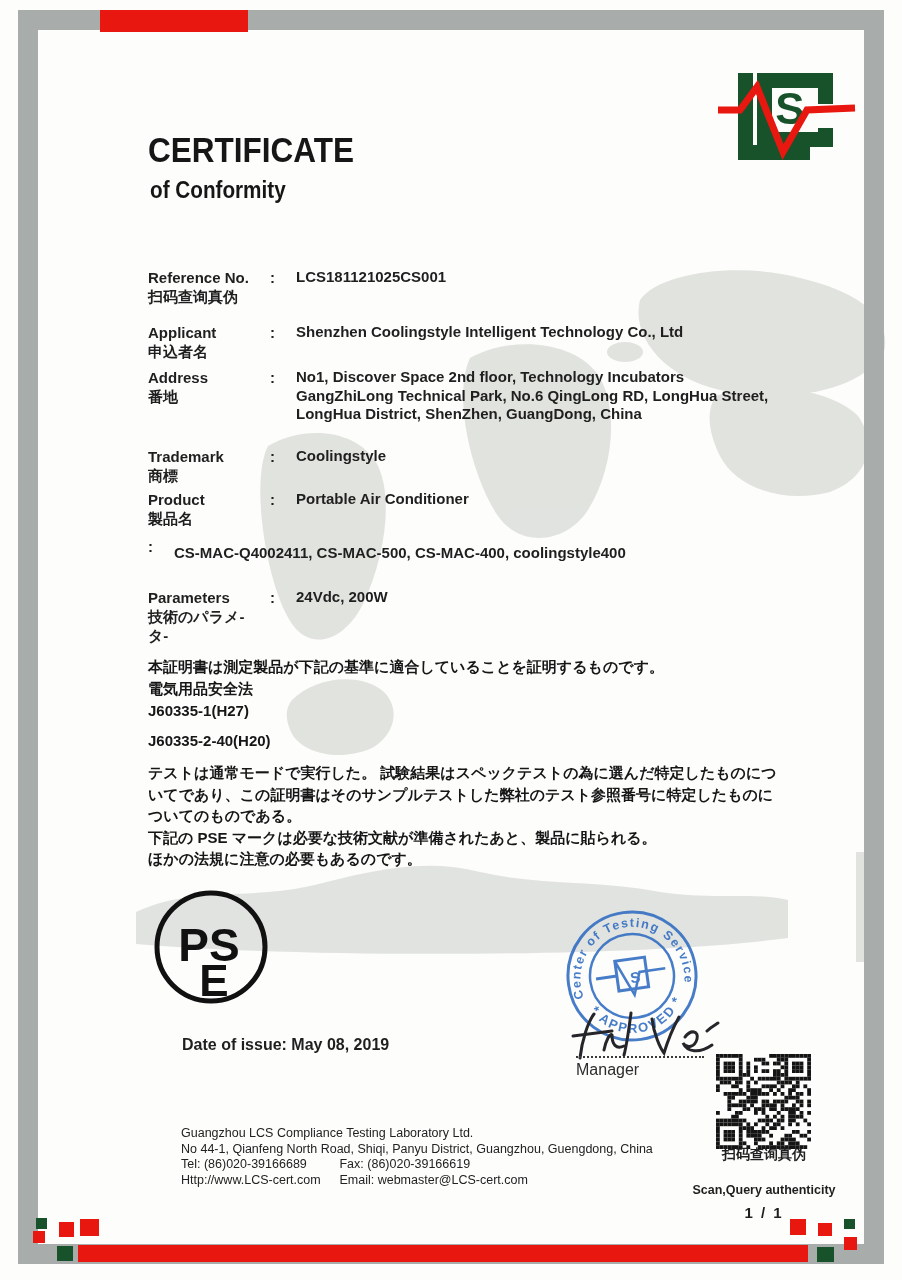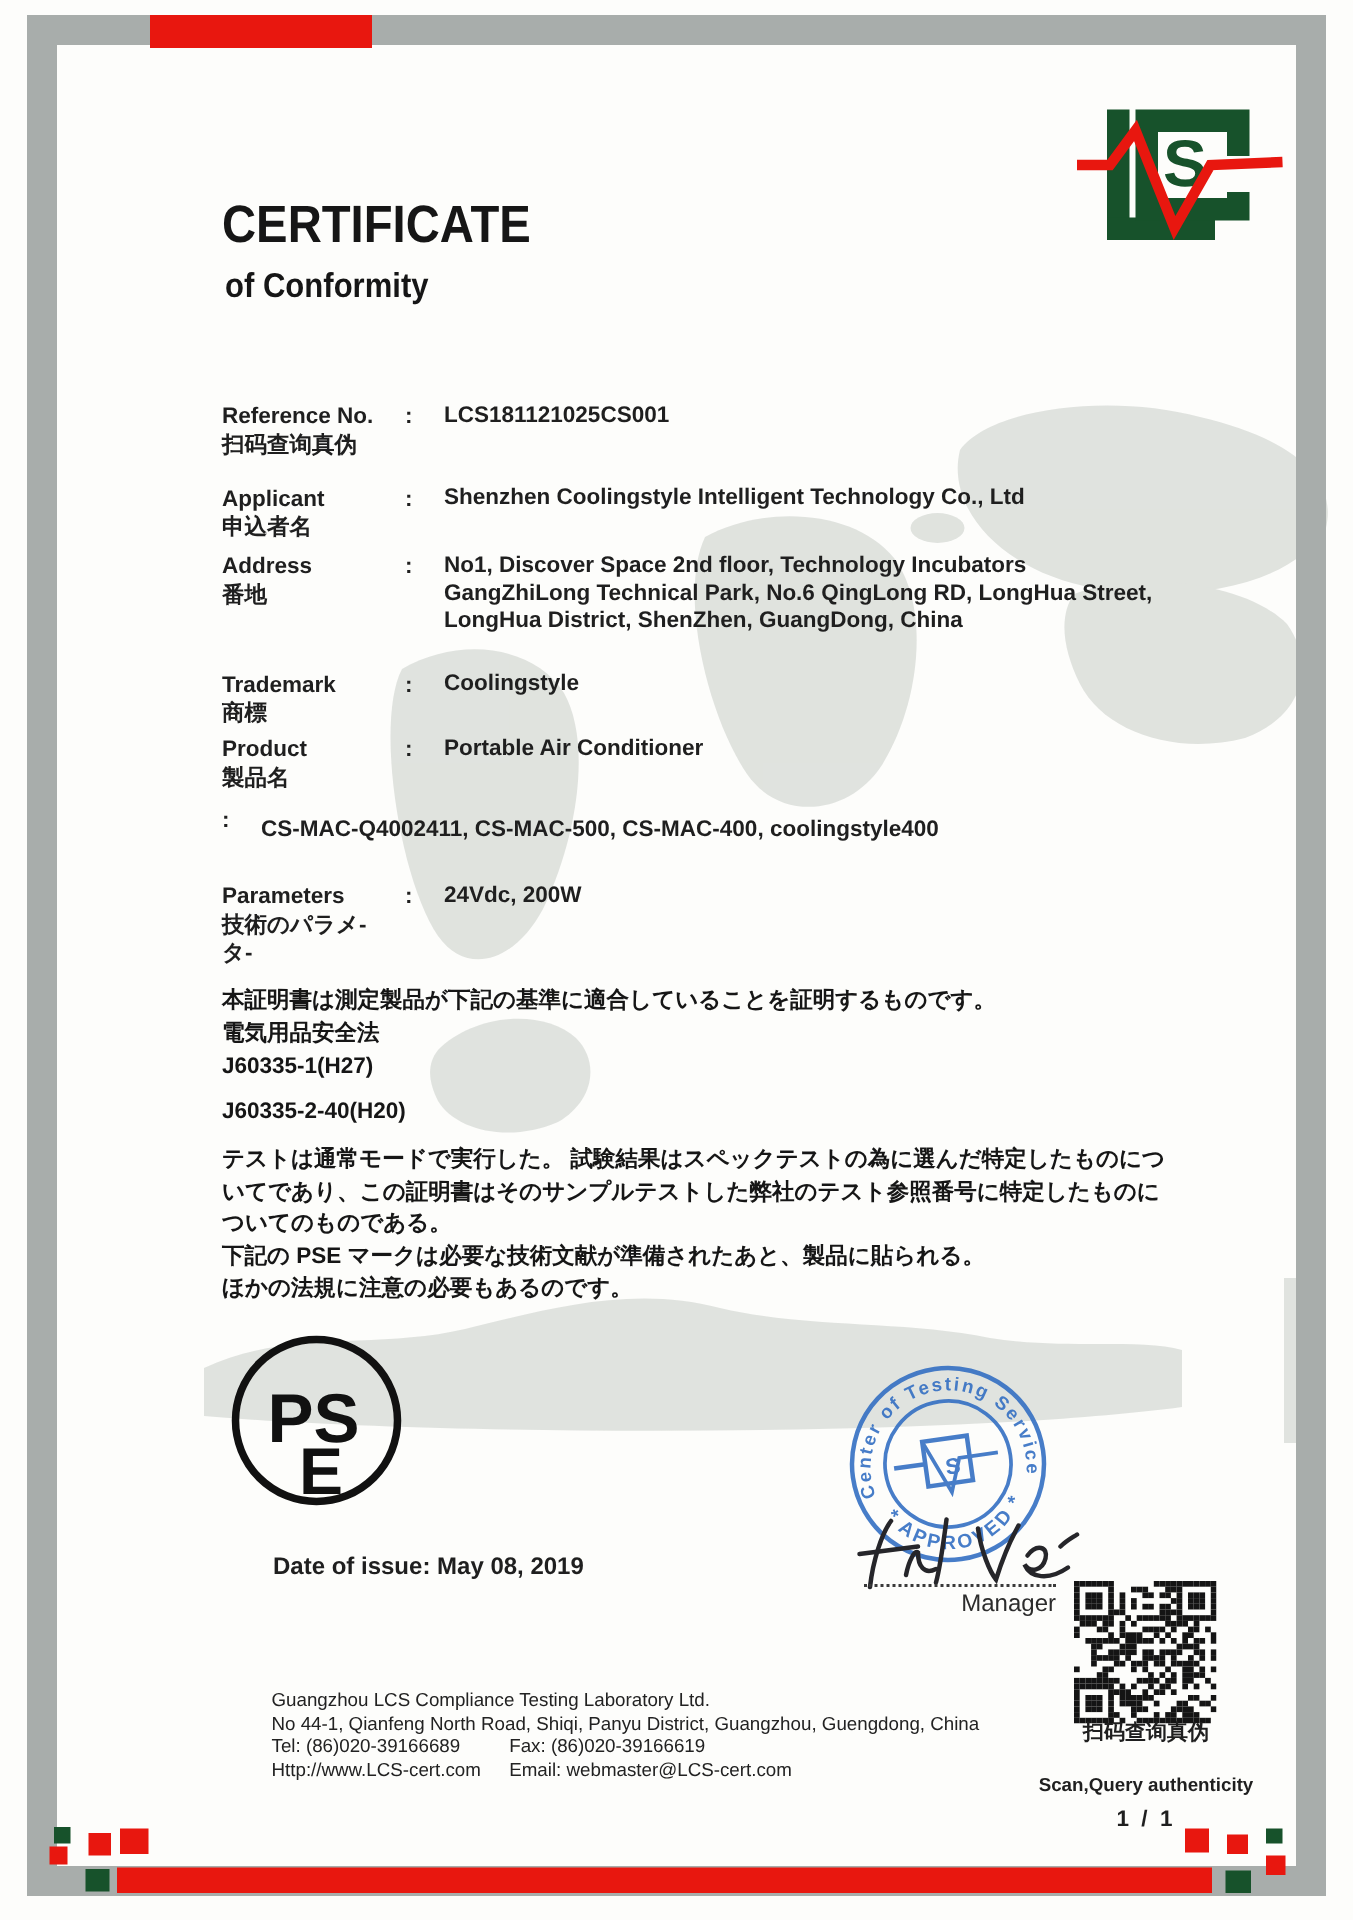--- a/index.html
+++ b/index.html
@@ -30,21 +30,21 @@
   .f-value{flex:1;white-space:pre-line;line-height:18.5px;}
   
   .jp-block{position:absolute;left:148px;width:690px;z-index:1;font-size:15px;
             font-weight:bold;line-height:22px;white-space:pre-line;color:#161616;}
   
   .pse{position:absolute;left:152px;top:888px;z-index:1;}
   .date-issue{position:absolute;left:147px;top:1036px;font-size:16px;font-weight:bold;z-index:1;margin-left:35px;}
   .stamp{position:absolute;left:547px;top:891px;z-index:4;transform:rotate(-8deg);opacity:.88;}
   .sig{position:absolute;left:568px;top:1006px;z-index:5;}
   .sig-line{position:absolute;left:576px;top:1056px;width:128px;border-bottom:2px dotted #3a3a3a;z-index:5;}
-  .manager{position:absolute;left:576px;top:1061px;width:128px;text-align:right;
+  .manager{position:absolute;left:576px;top:1061px;width:128px;text-align:left;
            font-size:16px;color:#2c2c2c;z-index:5;}
   
   .qr{position:absolute;left:716px;top:1054px;z-index:1;}
   .qr-cap{position:absolute;left:688px;top:1146px;width:152px;text-align:center;z-index:1;}
   .qr-cap .zh{font-size:14px;font-weight:bold;}
   .qr-cap .en{font-size:12.5px;font-weight:bold;margin-top:19px;}
   .qr-cap .pg{font-size:15px;font-weight:bold;letter-spacing:2px;margin-top:7px;}
   
   .footer{position:absolute;left:140px;top:1126px;z-index:1;font-size:12.5px;
           line-height:15.5px;color:#222;margin-left:41px;}

